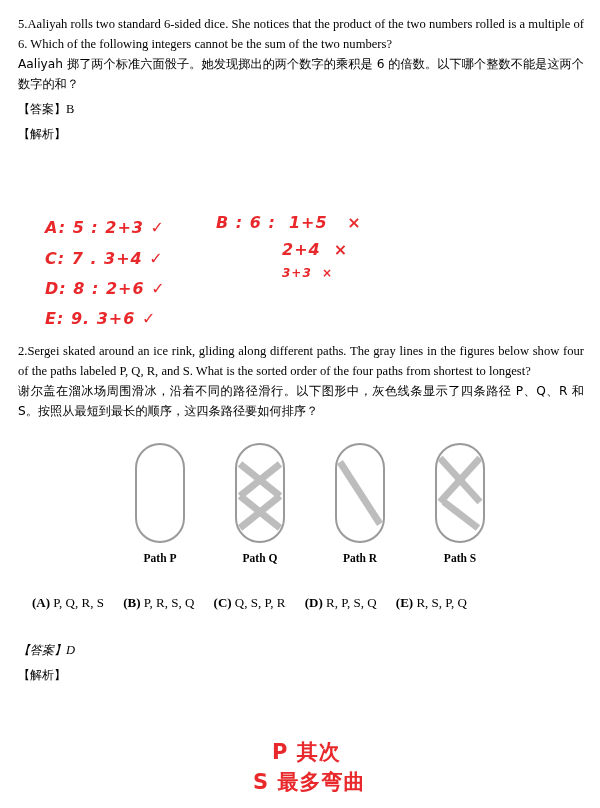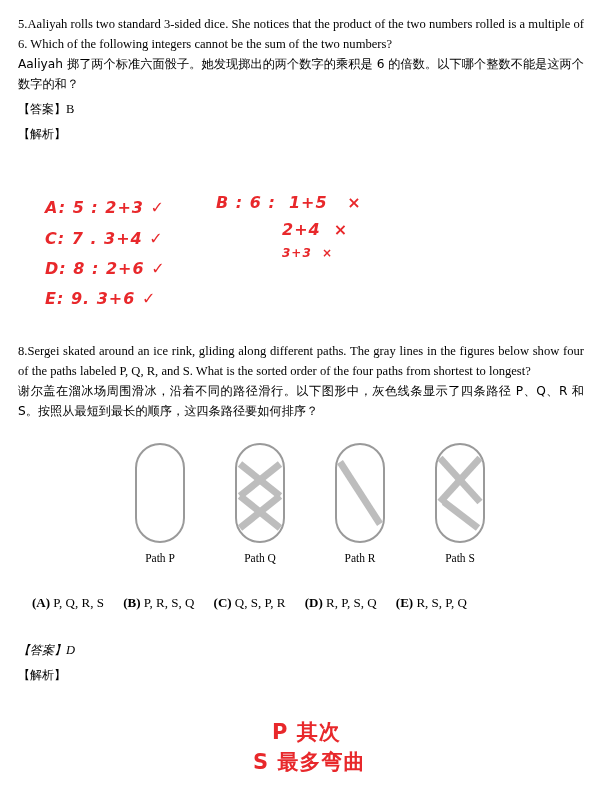--- a/index.html
+++ b/index.html
@@ -61,20 +61,21 @@
     font-size: 12.5px;
   }
 
   
   .hand {
     position: absolute;
     color: #e8282b;
     font-family: "DejaVu Sans", sans-serif;
     font-weight: bold;
     white-space: pre;
+    margin-top: 20px;
   }
   .hand-en {
     font-style: italic;
     letter-spacing: 1px;
   }
 
   
   .figures {
     position: absolute;
     left: 120px;
@@ -84,45 +85,46 @@
     justify-content: space-between;
   }
   .fig {
     width: 80px;
     text-align: center;
   }
   .fig .cap {
     margin-top: 6px;
     font-size: 11.5px;
     font-family: "Liberation Serif", serif;
+    font-weight: bold;
   }
   svg { display: block; margin: 0 auto; }
 </style>
 </head>
 <body>
 
 <div class="page">
 
   <div class="q-block" style="top:14px;">
-    <div class="q-text">5.Aaliyah rolls two standard 3-sided dice. She notices that the product of the two numbers rolled is a multiple of 6. Which of the following integers cannot be the sum of the two numbers?</div>
+    <div class="q-text">5.Aaliyah rolls two standard 6-sided dice. She notices that the product of the two numbers rolled is a multiple of 6. Which of the following integers cannot be the sum of the two numbers?</div>
     <div class="q-text-cn">Aaliyah 掷了两个标准六面骰子。她发现掷出的两个数字的乘积是 6 的倍数。以下哪个整数不能是这两个数字的和？</div>
     <div class="meta-line"><span>【答案】</span><span class="ans">B</span></div>
     <div class="meta-line">【解析】</div>
   </div>
 
   <div class="hand hand-en" style="left:45px;top:198px;font-size:16px;">A: 5 : 2+3 ✓</div>
   <div class="hand hand-en" style="left:45px;top:229px;font-size:16px;">C: 7 . 3+4 ✓</div>
   <div class="hand hand-en" style="left:45px;top:259px;font-size:16px;">D: 8 : 2+6 ✓</div>
   <div class="hand hand-en" style="left:45px;top:289px;font-size:16px;">E: 9. 3+6 ✓</div>
   <div class="hand hand-en" style="left:216px;top:193px;font-size:16px;">B : 6 :  1+5   ×</div>
   <div class="hand hand-en" style="left:282px;top:220px;font-size:16px;">2+4  ×</div>
   <div class="hand hand-en" style="left:282px;top:246px;font-size:12px;">3+3  ×</div>
 
   <div class="q-block" style="top:341px;">
-    <div class="q-text">8.Sergei skated around an ice rink, gliding along different paths. The gray lines in the figures below show four of the paths labeled P, Q, R, and S. What is the sorted order of the four paths from shortest to longest?</div>
+    <div class="q-text">2.Sergei skated around an ice rink, gliding along different paths. The gray lines in the figures below show four of the paths labeled P, Q, R, and S. What is the sorted order of the four paths from shortest to longest?</div>
     <div class="q-text-cn">谢尔盖在溜冰场周围滑冰，沿着不同的路径滑行。以下图形中，灰色线条显示了四条路径 P、Q、R 和 S。按照从最短到最长的顺序，这四条路径要如何排序？</div>
   </div>
 
   <div class="figures">
     <div class="fig">
       <svg width="56" height="106" viewBox="0 0 56 106">
         <rect x="4" y="4" width="48" height="98" rx="24" ry="24" fill="#ffffff" stroke="#9a9a9a" stroke-width="2"></rect>
       </svg>
       <div class="cap">Path P</div>
     </div>

